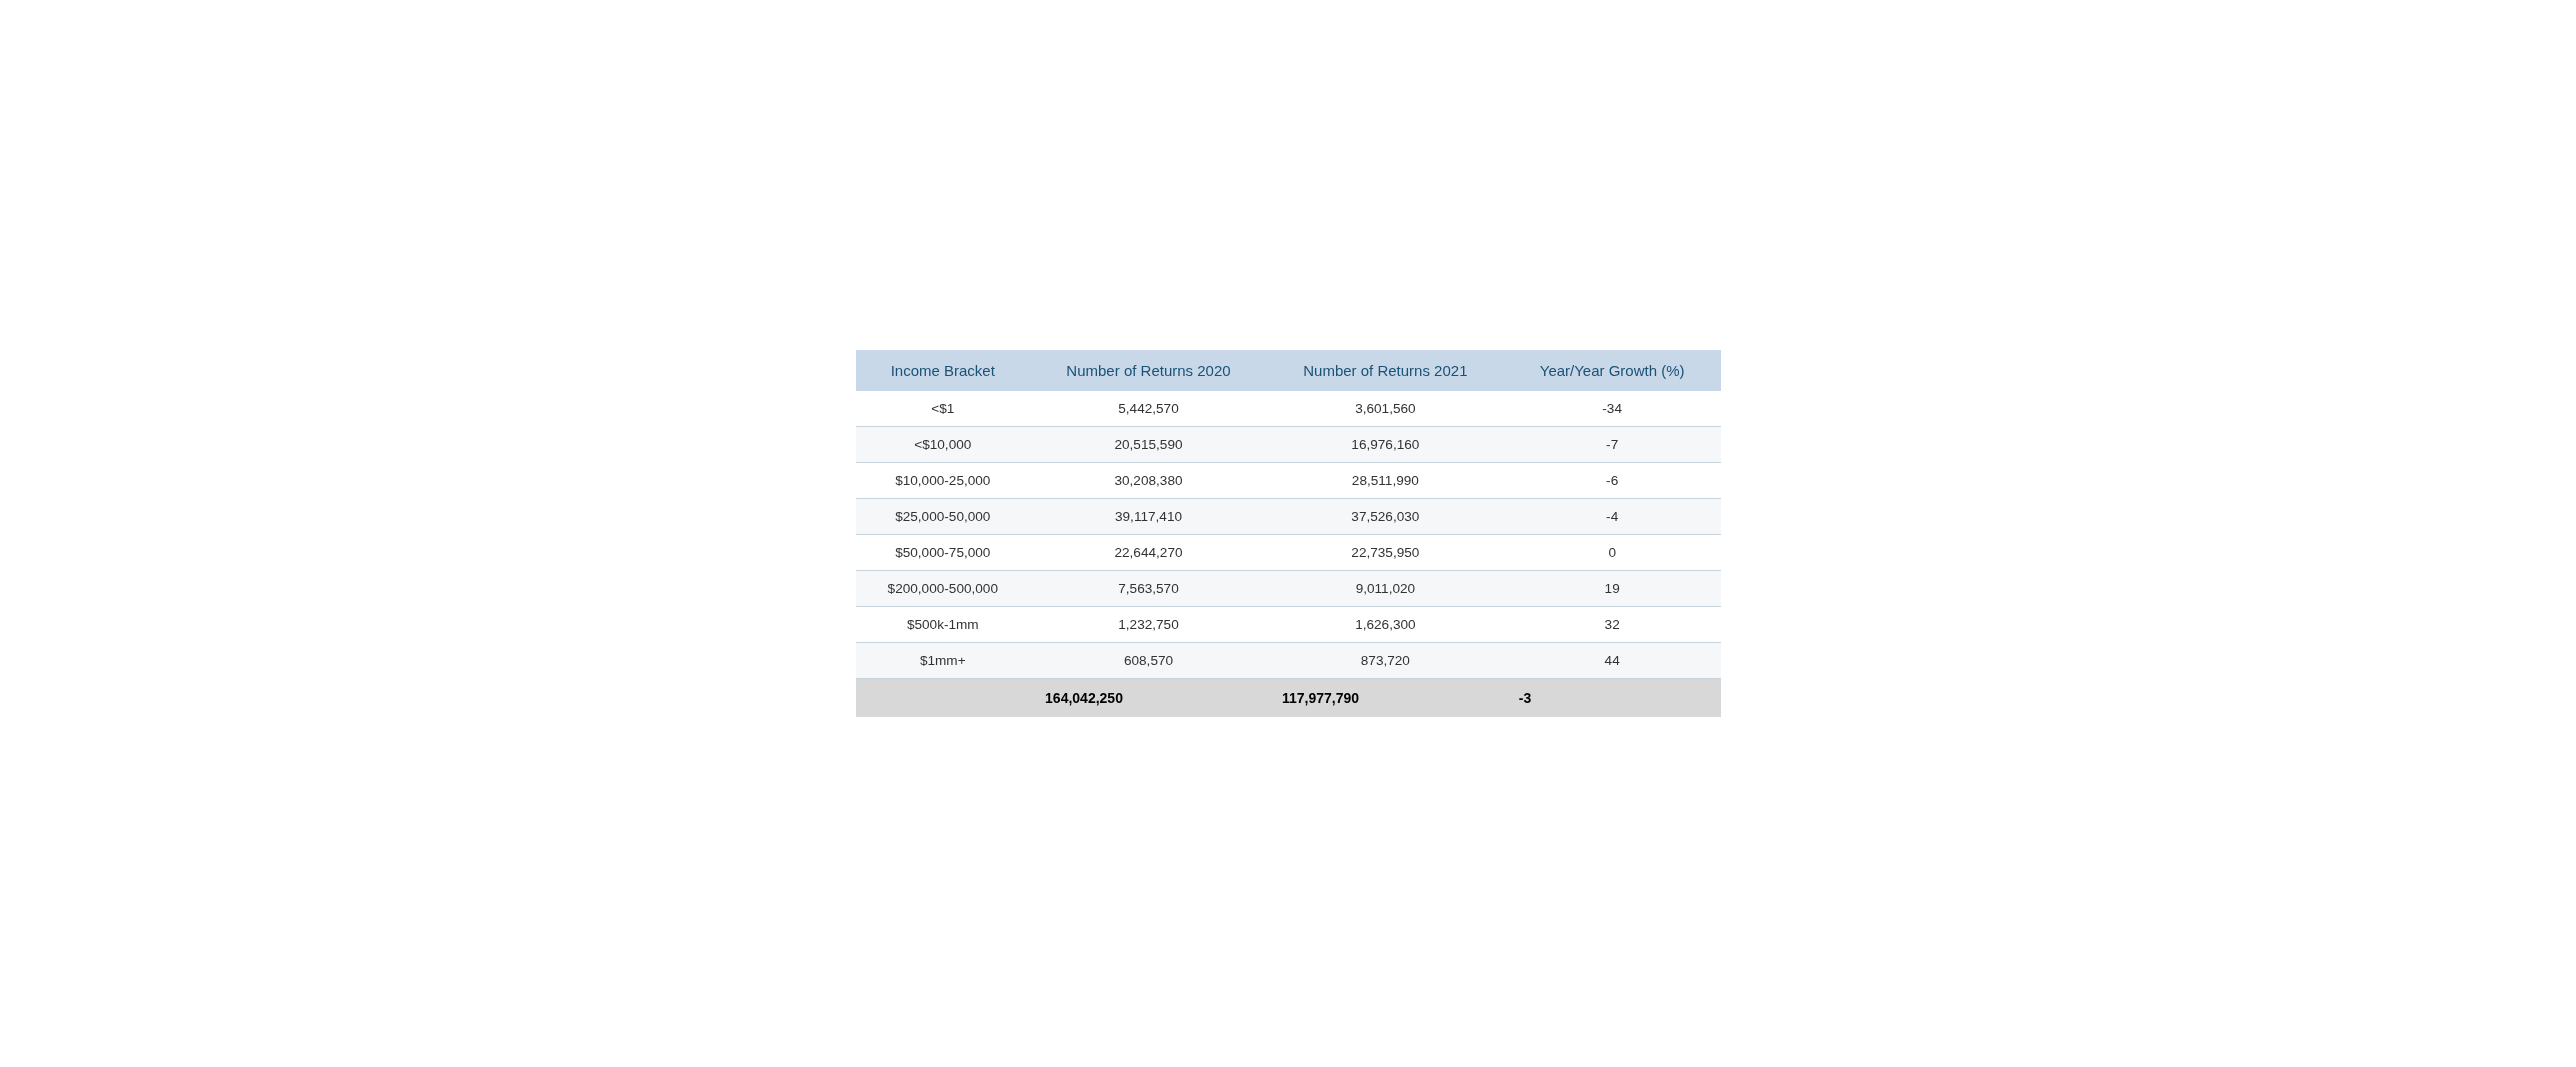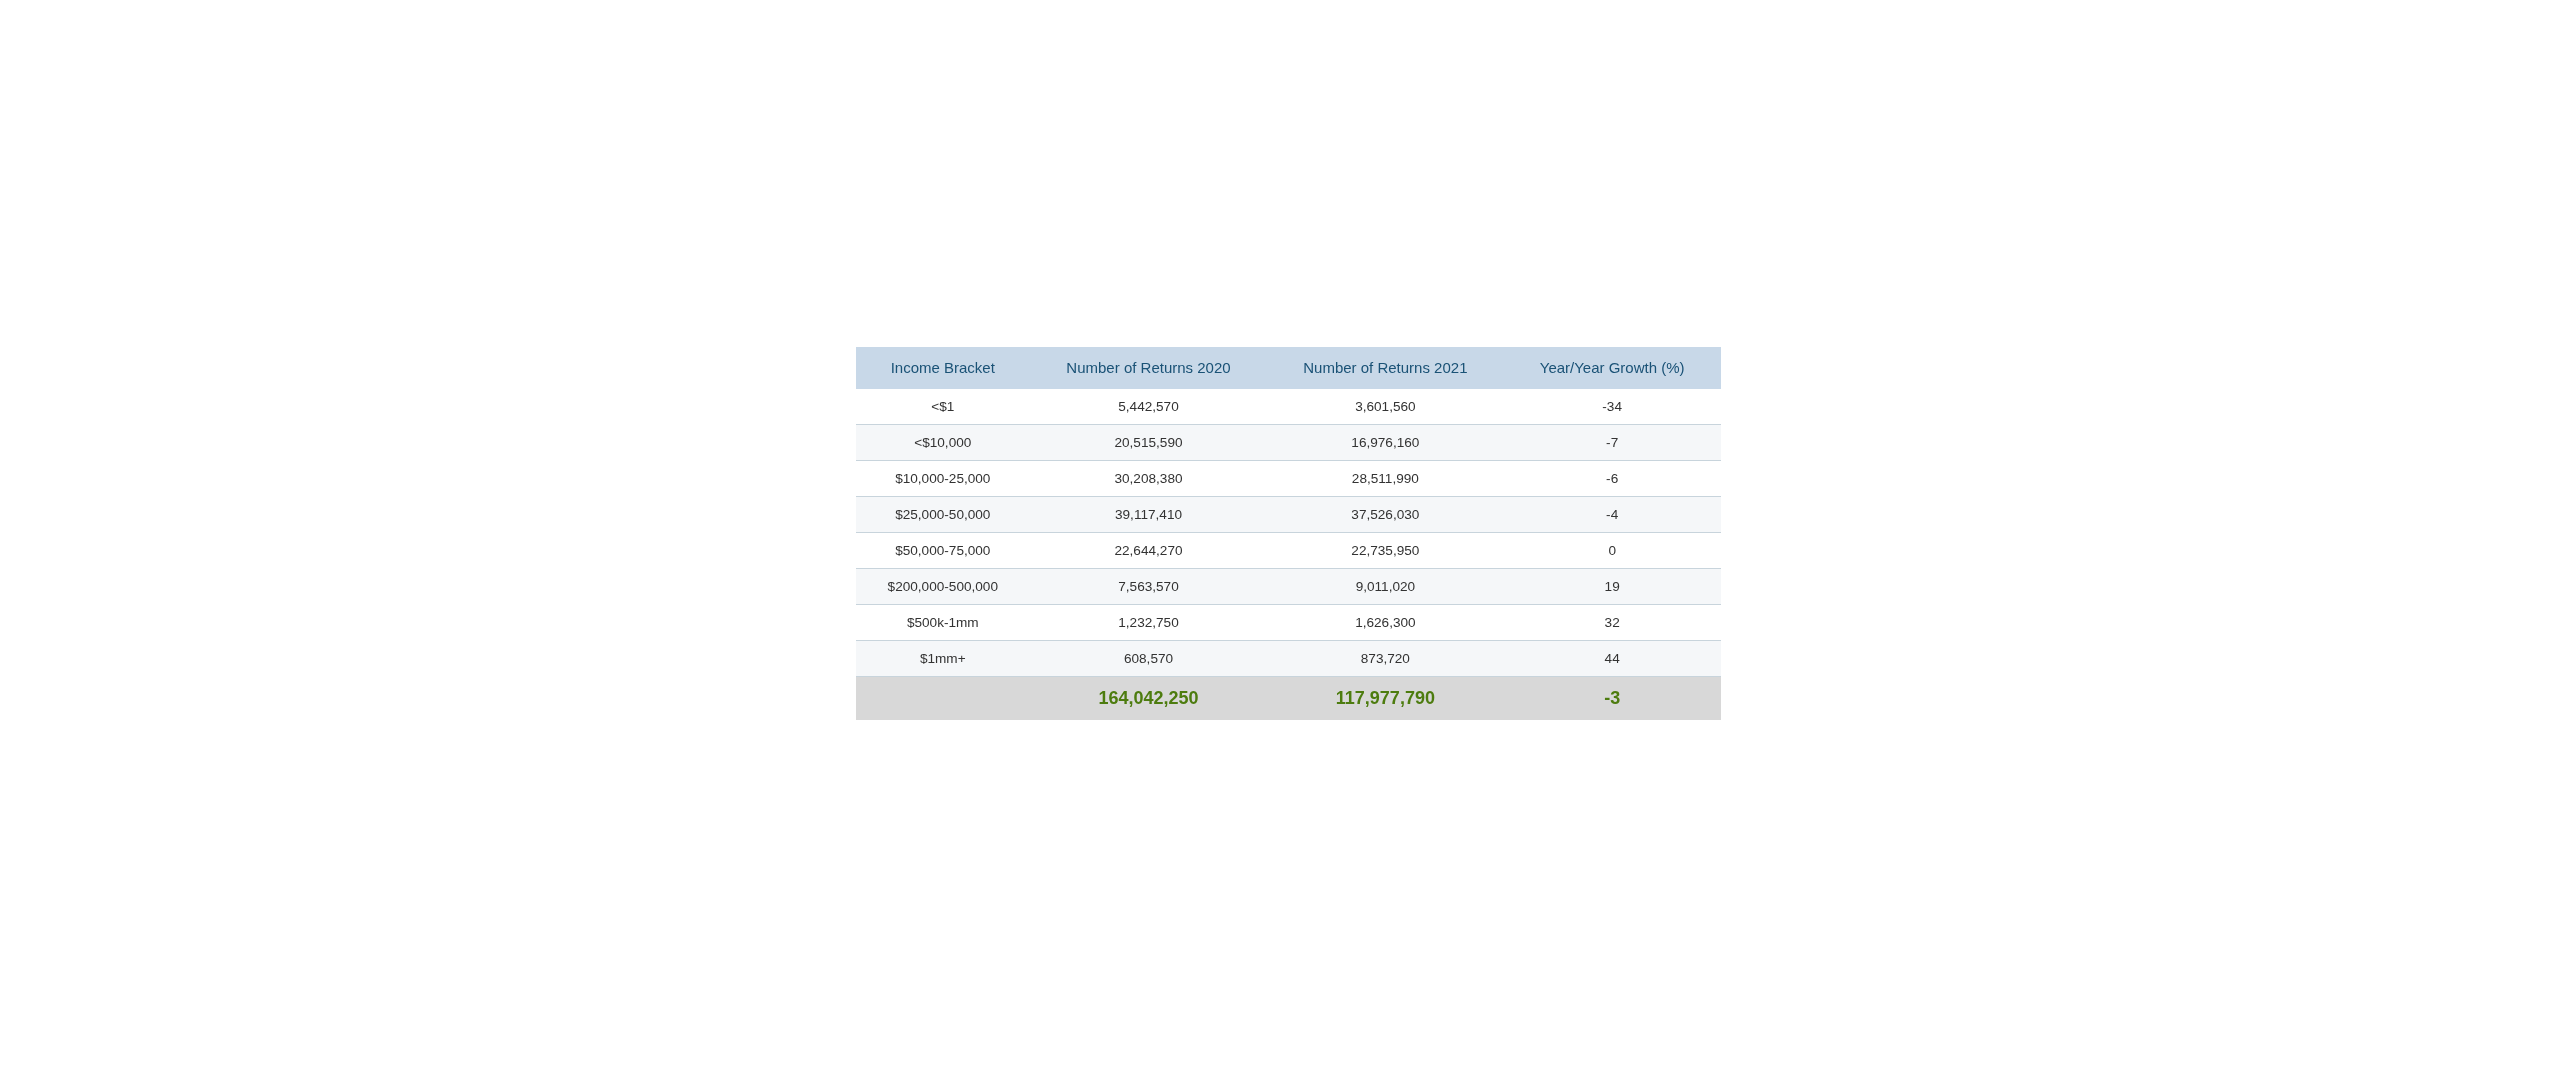--- a/index.html
+++ b/index.html
@@ -59,25 +59,25 @@
       padding: 10px 15px;
       text-align: center;
       font-size: 13.6px;
     }
 
     tfoot tr {
       background-color: #d8d8d8;
     }
 
     tfoot td {
-      color: #4d7c0f;
+      color: #000000;
       font-weight: bold;
       padding: 11px 15px;
-      text-align: center;
-      font-size: 18px;
+      text-align: left;
+      font-size: 14px;
     }
   </style>
 </head>
 <body>
 
 <div class="table-container">
   <table>
     <thead>
       <tr>
         <th>Income Bracket</th>

